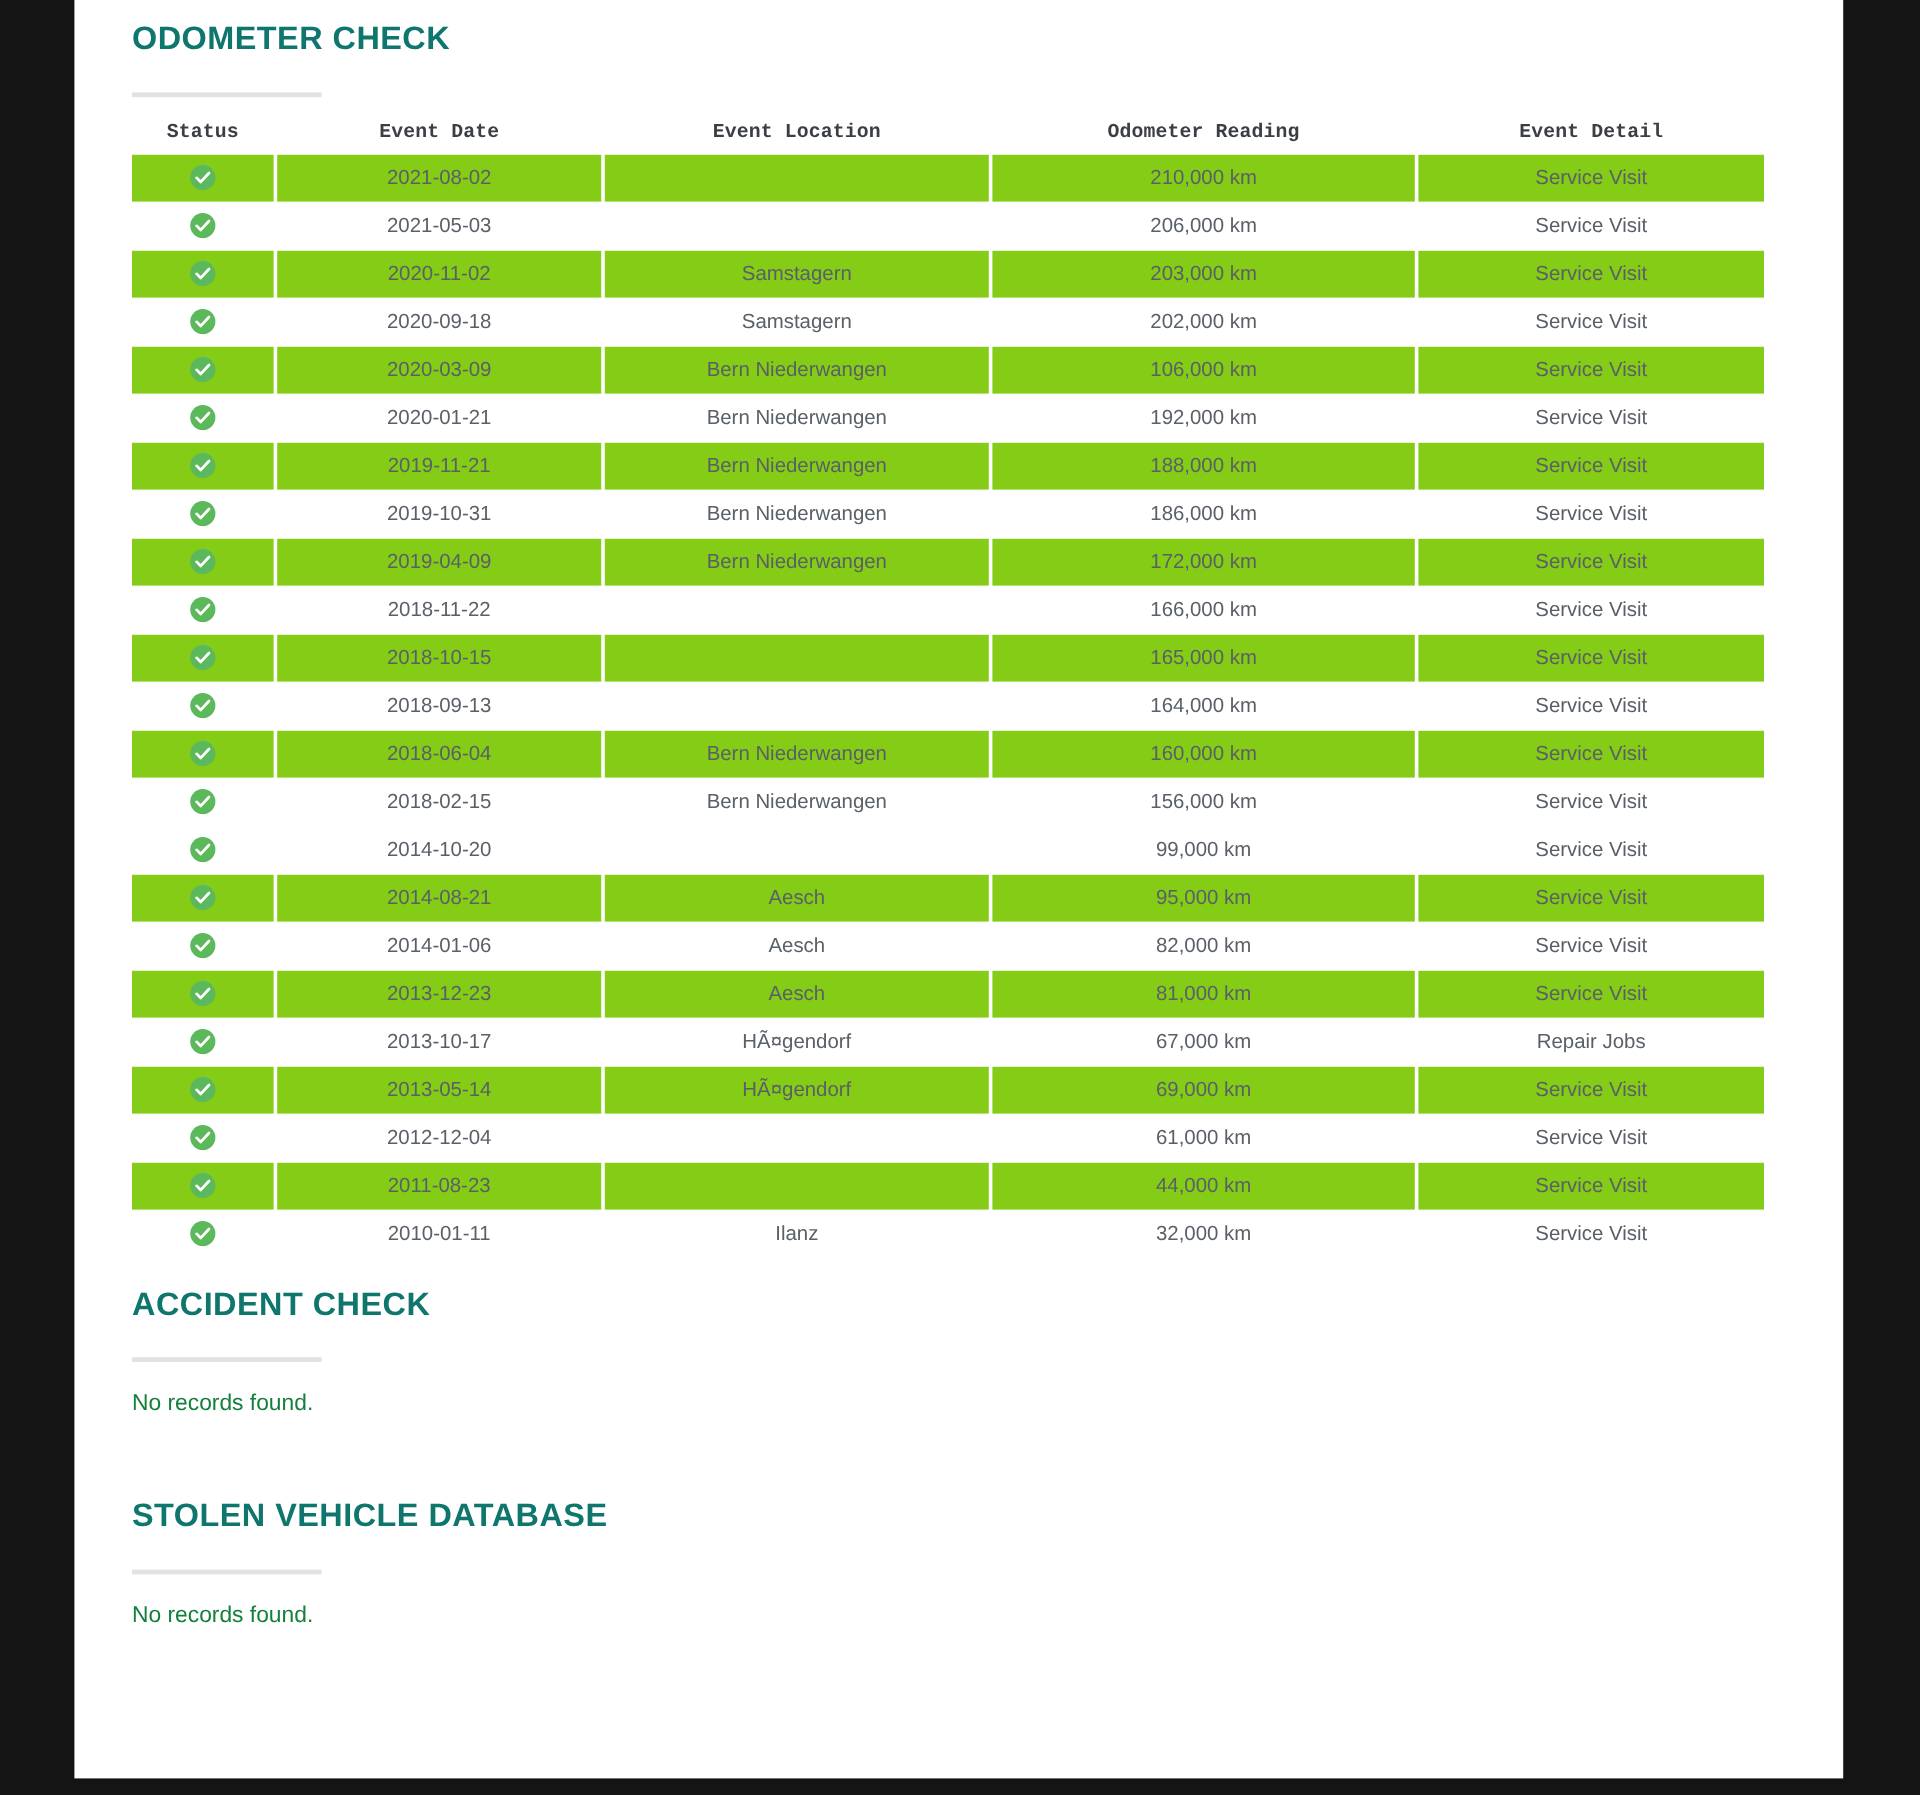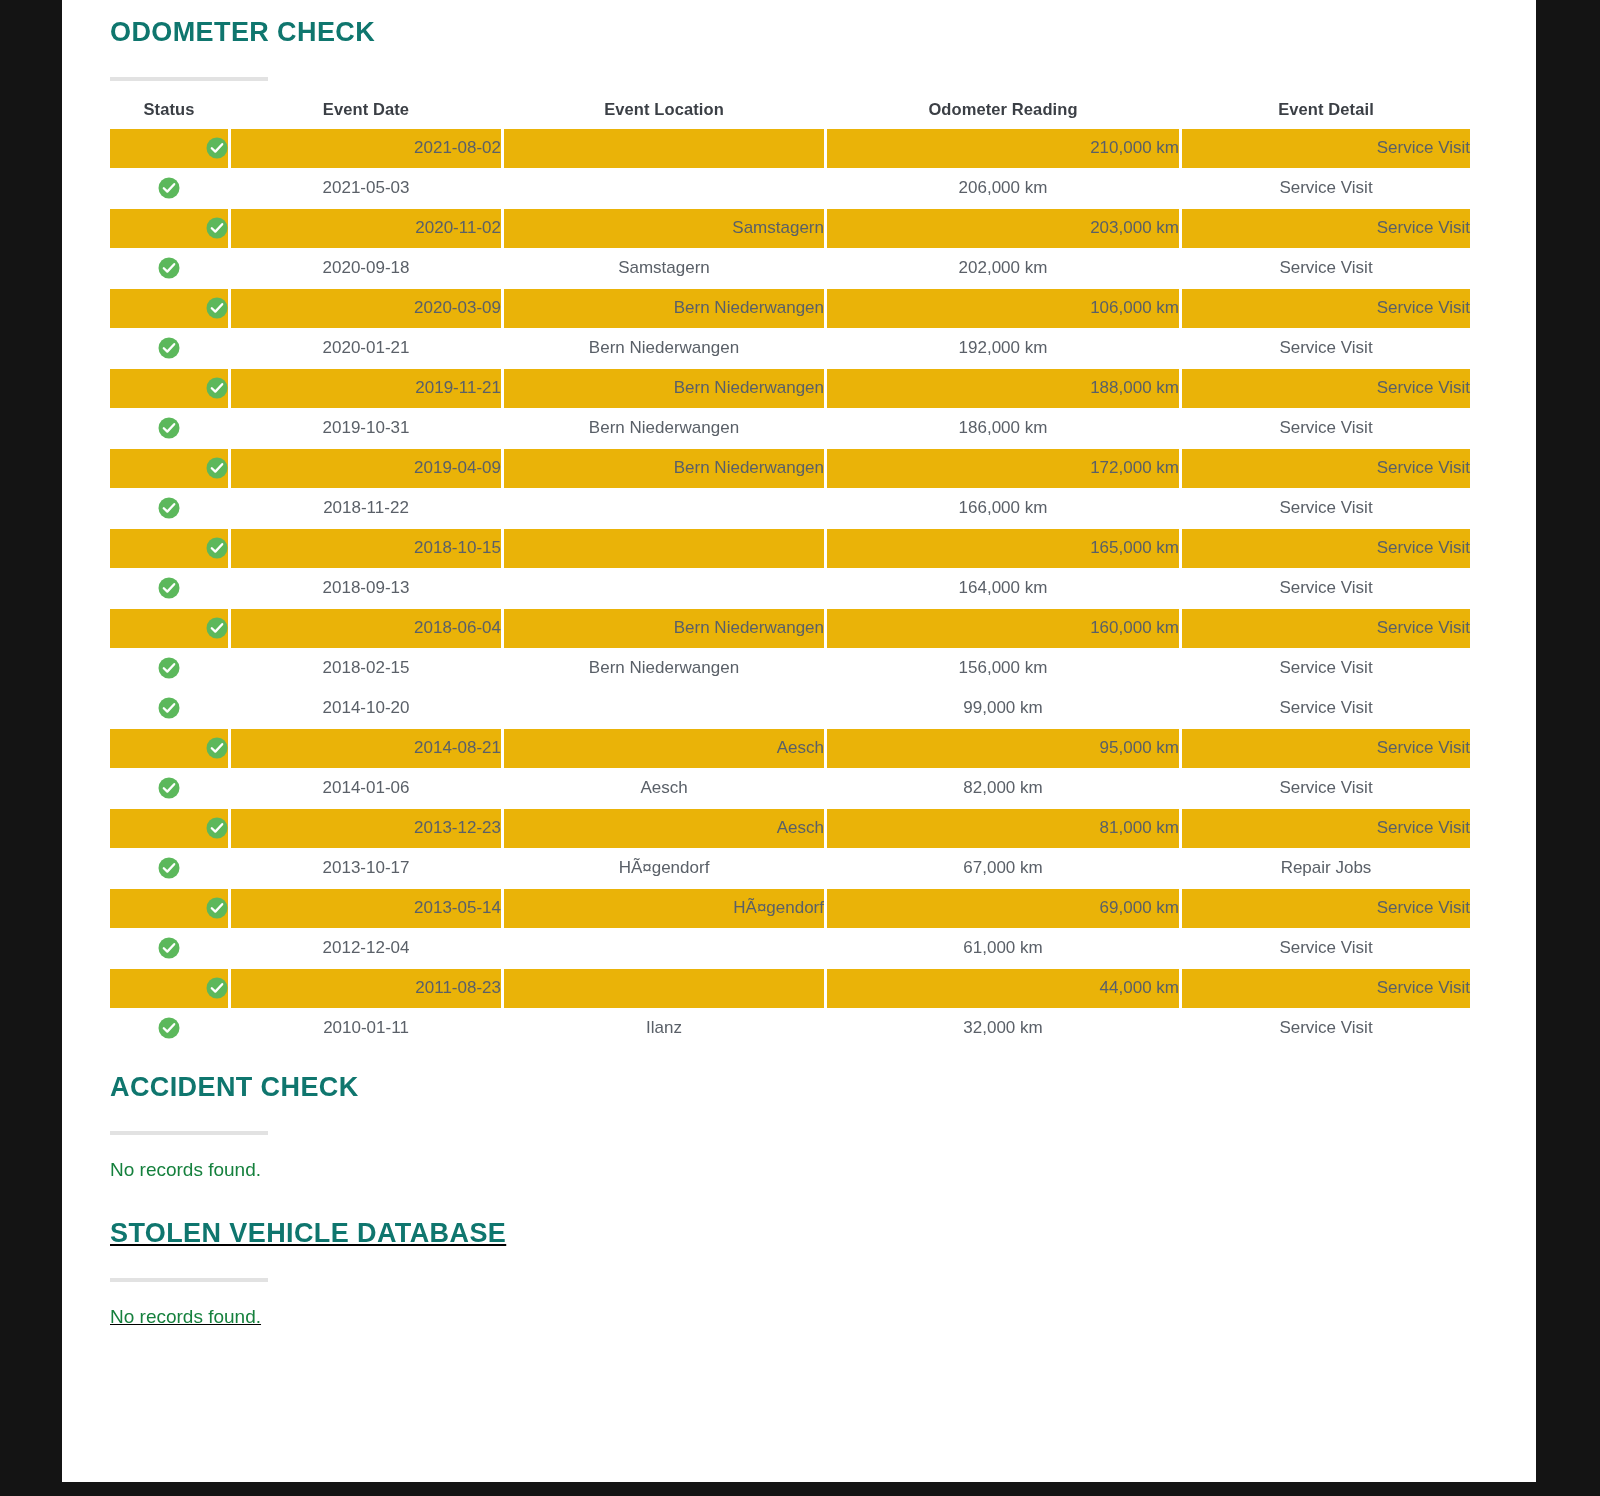--- a/index.html
+++ b/index.html
@@ -60,32 +60,32 @@
     margin-left: -3px;
   }
   table.odo th {
     font-size: 16.5px;
     font-weight: bold;
     color: #3b3f45;
     padding: 6px 0 9px 0;
     text-align: center;
     background: transparent;
     letter-spacing: 0.1px;
+    font-family: Liberation Mono, monospace;
   }
   table.odo td {
     font-size: 17px;
     color: #5a6068;
     text-align: center;
     padding: 8px 0 9px 0;
     height: 20px;
     vertical-align: middle;
   }
   table.odo tbody tr.odd td {
-    background: #eab308;
-    text-align: right;
+    background: #84cc16;
   }
   table.odo tbody tr.even td {
     background: #ffffff;
   }
   
   .col-status   { width: 118px; }
   .col-date     { width: 270px; }
   .col-location { width: 320px; }
   .col-odo      { width: 352px; }
   .col-detail   { width: 288px; }
@@ -359,20 +359,20 @@
           </tbody>
       </table>
     </div>
 
     <div style="margin-top:24px;">
       <h2 class="section-title">ACCIDENT CHECK</h2>
       <div class="title-rule" style="margin-top:29px;"></div>
       <div class="no-records" style="margin-top:24px;">No records found.</div>
     </div>
 
-    <div style="margin-top:38px;text-decoration:underline;">
+    <div style="margin-top:68px;">
       <h2 class="section-title">STOLEN VEHICLE DATABASE</h2>
       <div class="title-rule" style="margin-top:29px;"></div>
       <div class="no-records" style="margin-top:24px;">No records found.</div>
     </div>
 
   </div>
 </div>
 
 </body></html>

